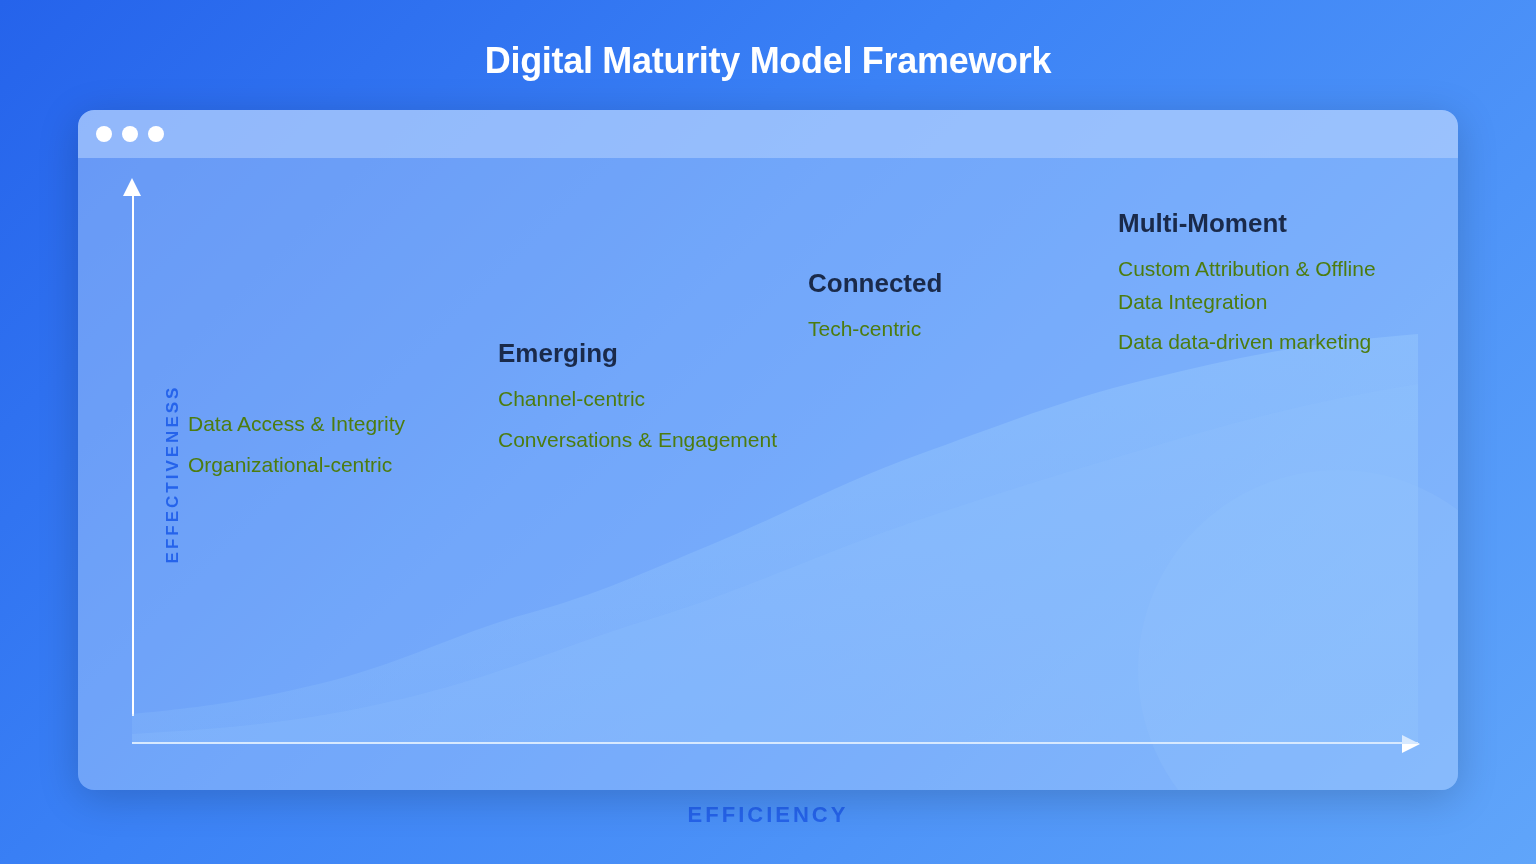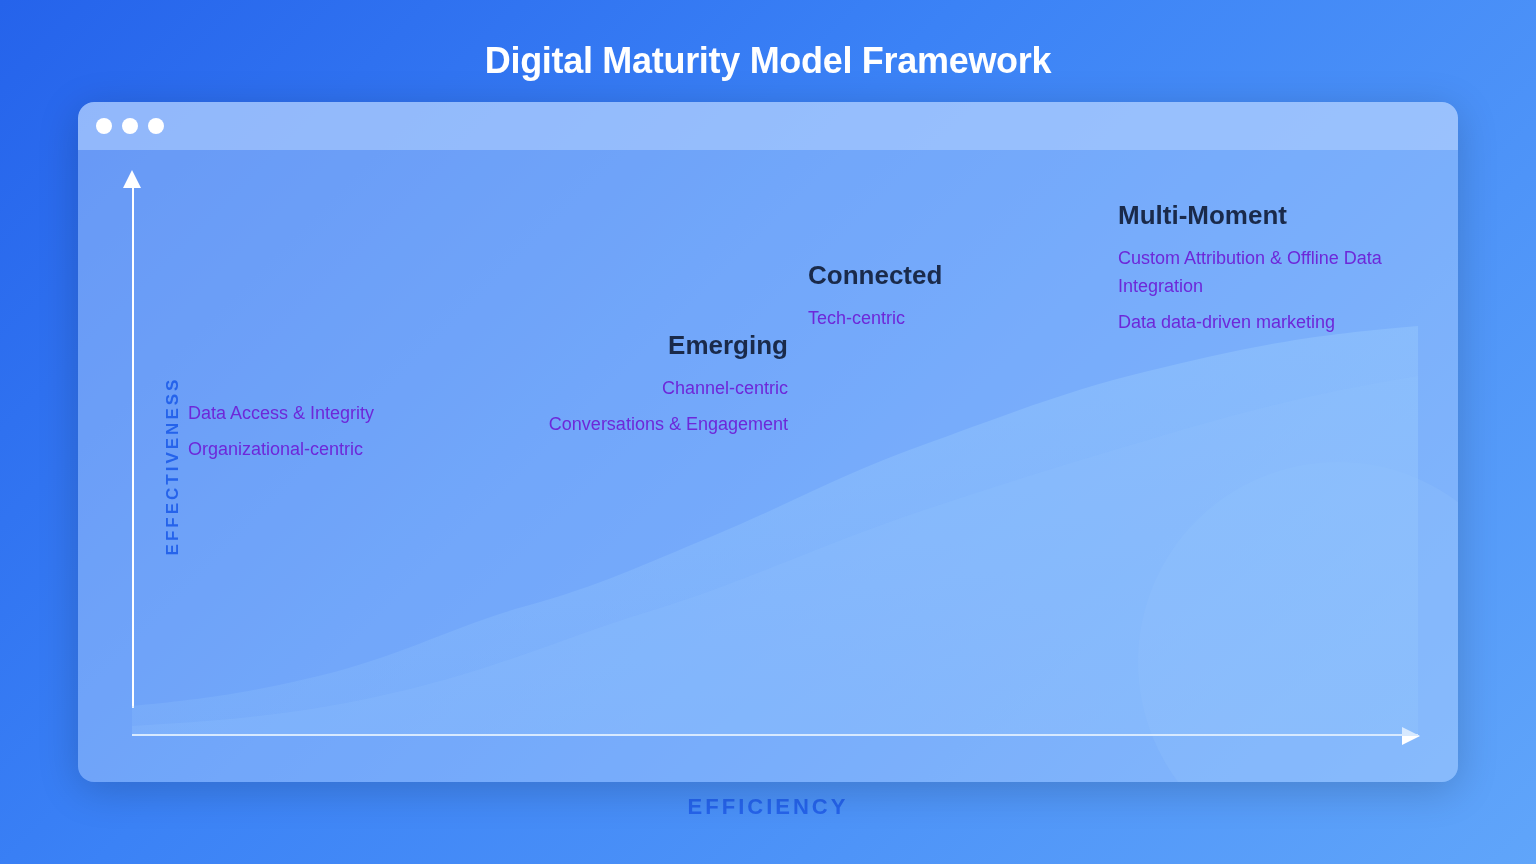--- a/index.html
+++ b/index.html
@@ -14,21 +14,21 @@
       align-items: center;
       justify-content: flex-start;
       font-family: -apple-system, BlinkMacSystemFont, 'Segoe UI', sans-serif;
     }
 
     .page-title {
       color: white;
       font-size: 36px;
       font-weight: 700;
       margin-top: 40px;
-      margin-bottom: 20px;
+      margin-bottom: 28px;
       letter-spacing: -0.3px;
     }
 
     .browser-window {
       width: 1380px;
       height: 680px;
       background: rgba(180, 210, 255, 0.45);
       border-radius: 16px;
       overflow: hidden;
       position: relative;
@@ -105,29 +105,29 @@
     }
 
     .stage-title {
       font-size: 26px;
       font-weight: 700;
       color: #1a2a4a;
       margin-bottom: 14px;
     }
 
     .stage-desc {
-      font-size: 18px;
-      color: #6d28d9;
+      font-size: 21px;
+      color: #4d7c0f;
       line-height: 1.55;
       margin-bottom: 8px;
     }
 
     
     .col-nascent { padding-top: 220px; }
-    .col-emerging { padding-top: 150px; text-align: right; }
+    .col-emerging { padding-top: 150px; }
     .col-connected { padding-top: 80px; }
     .col-multimoment { padding-top: 20px; }
 
     .efficiency-label {
       text-align: right;
       color: #2563eb;
       font-size: 22px;
       font-weight: 800;
       letter-spacing: 3px;
       margin-top: 12px;

